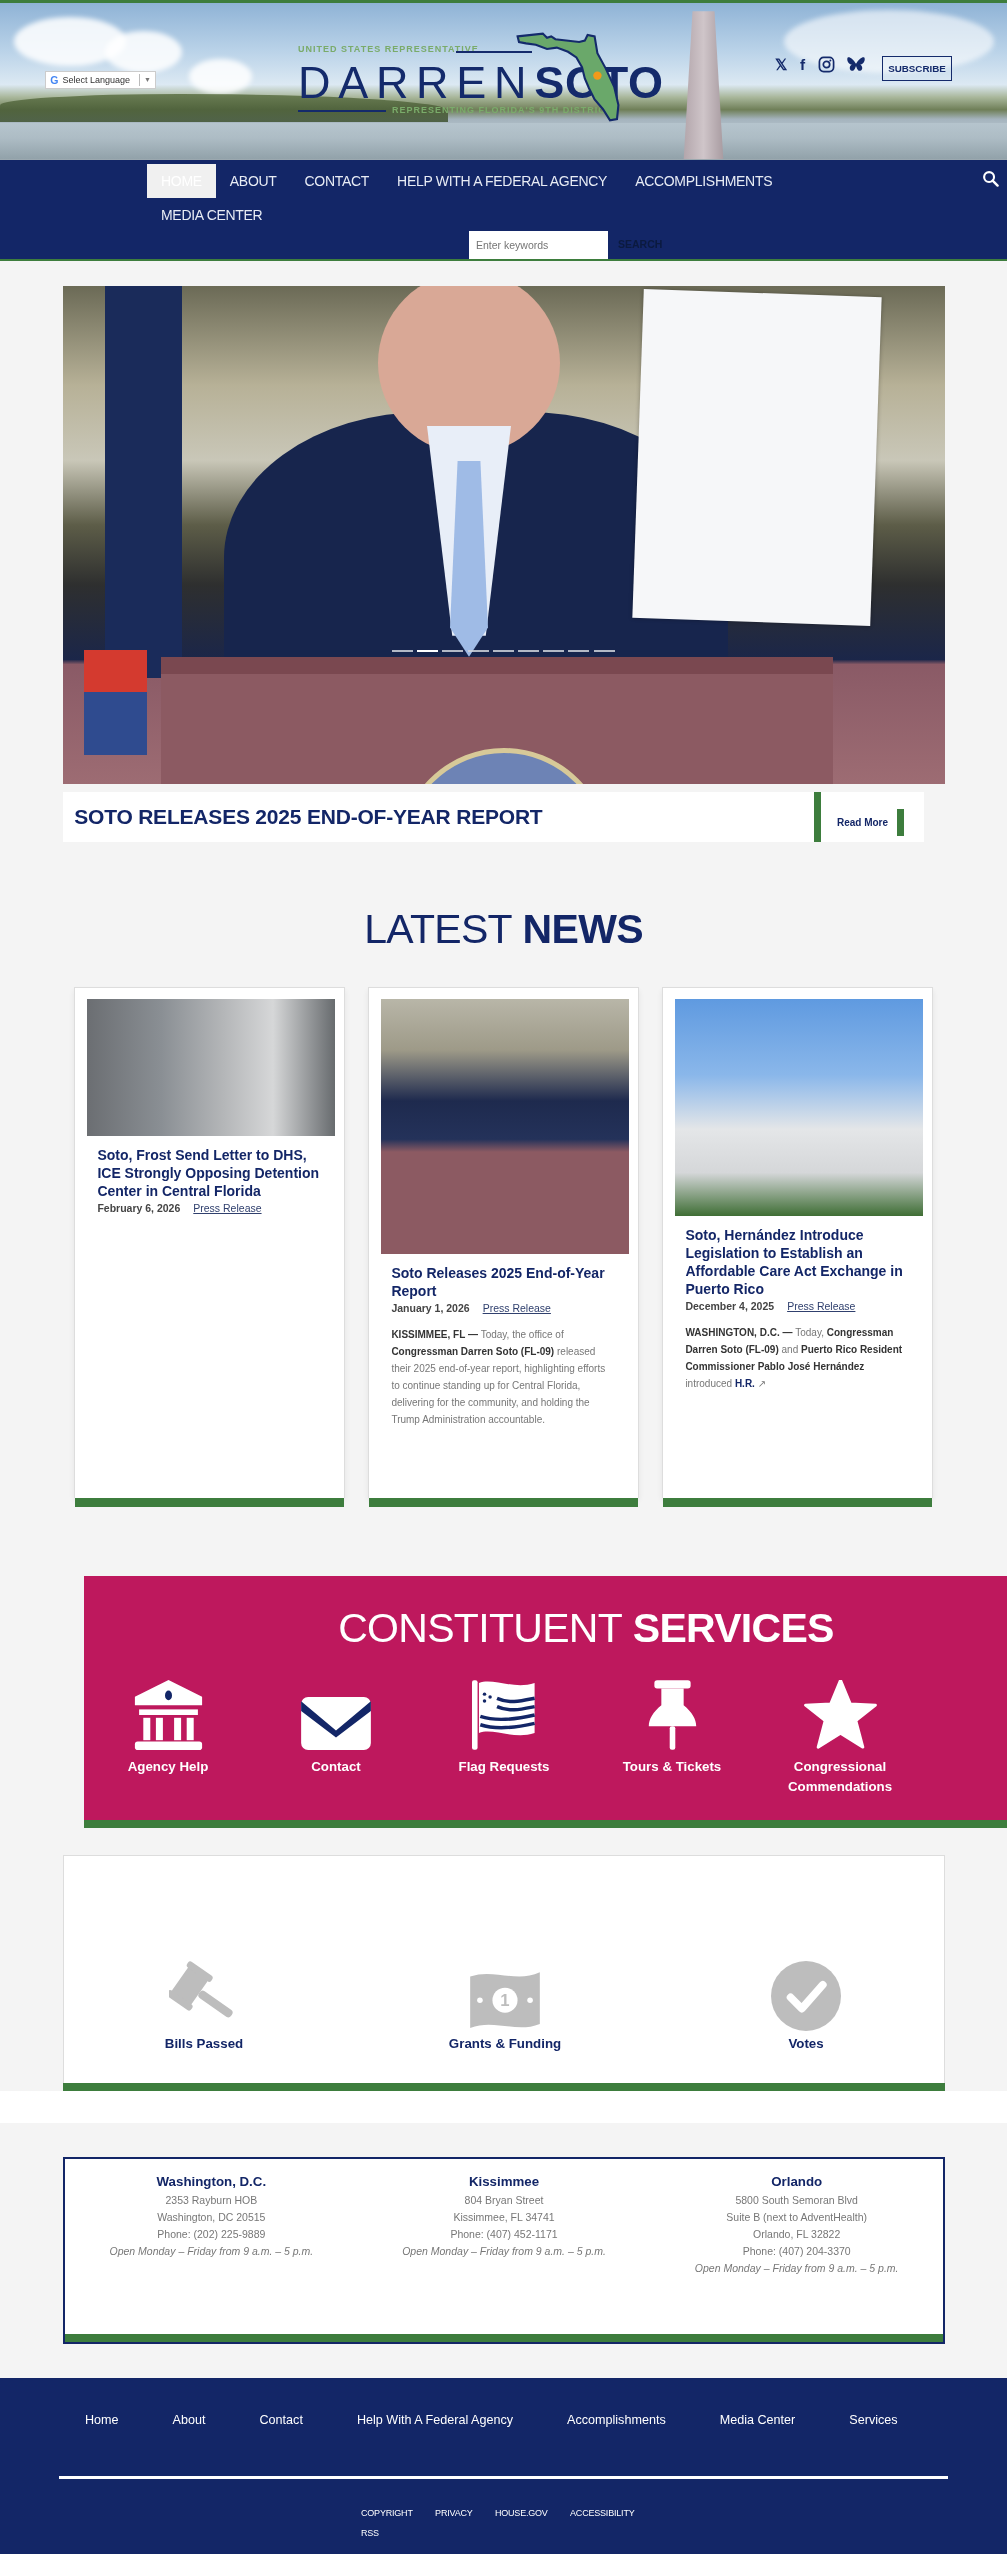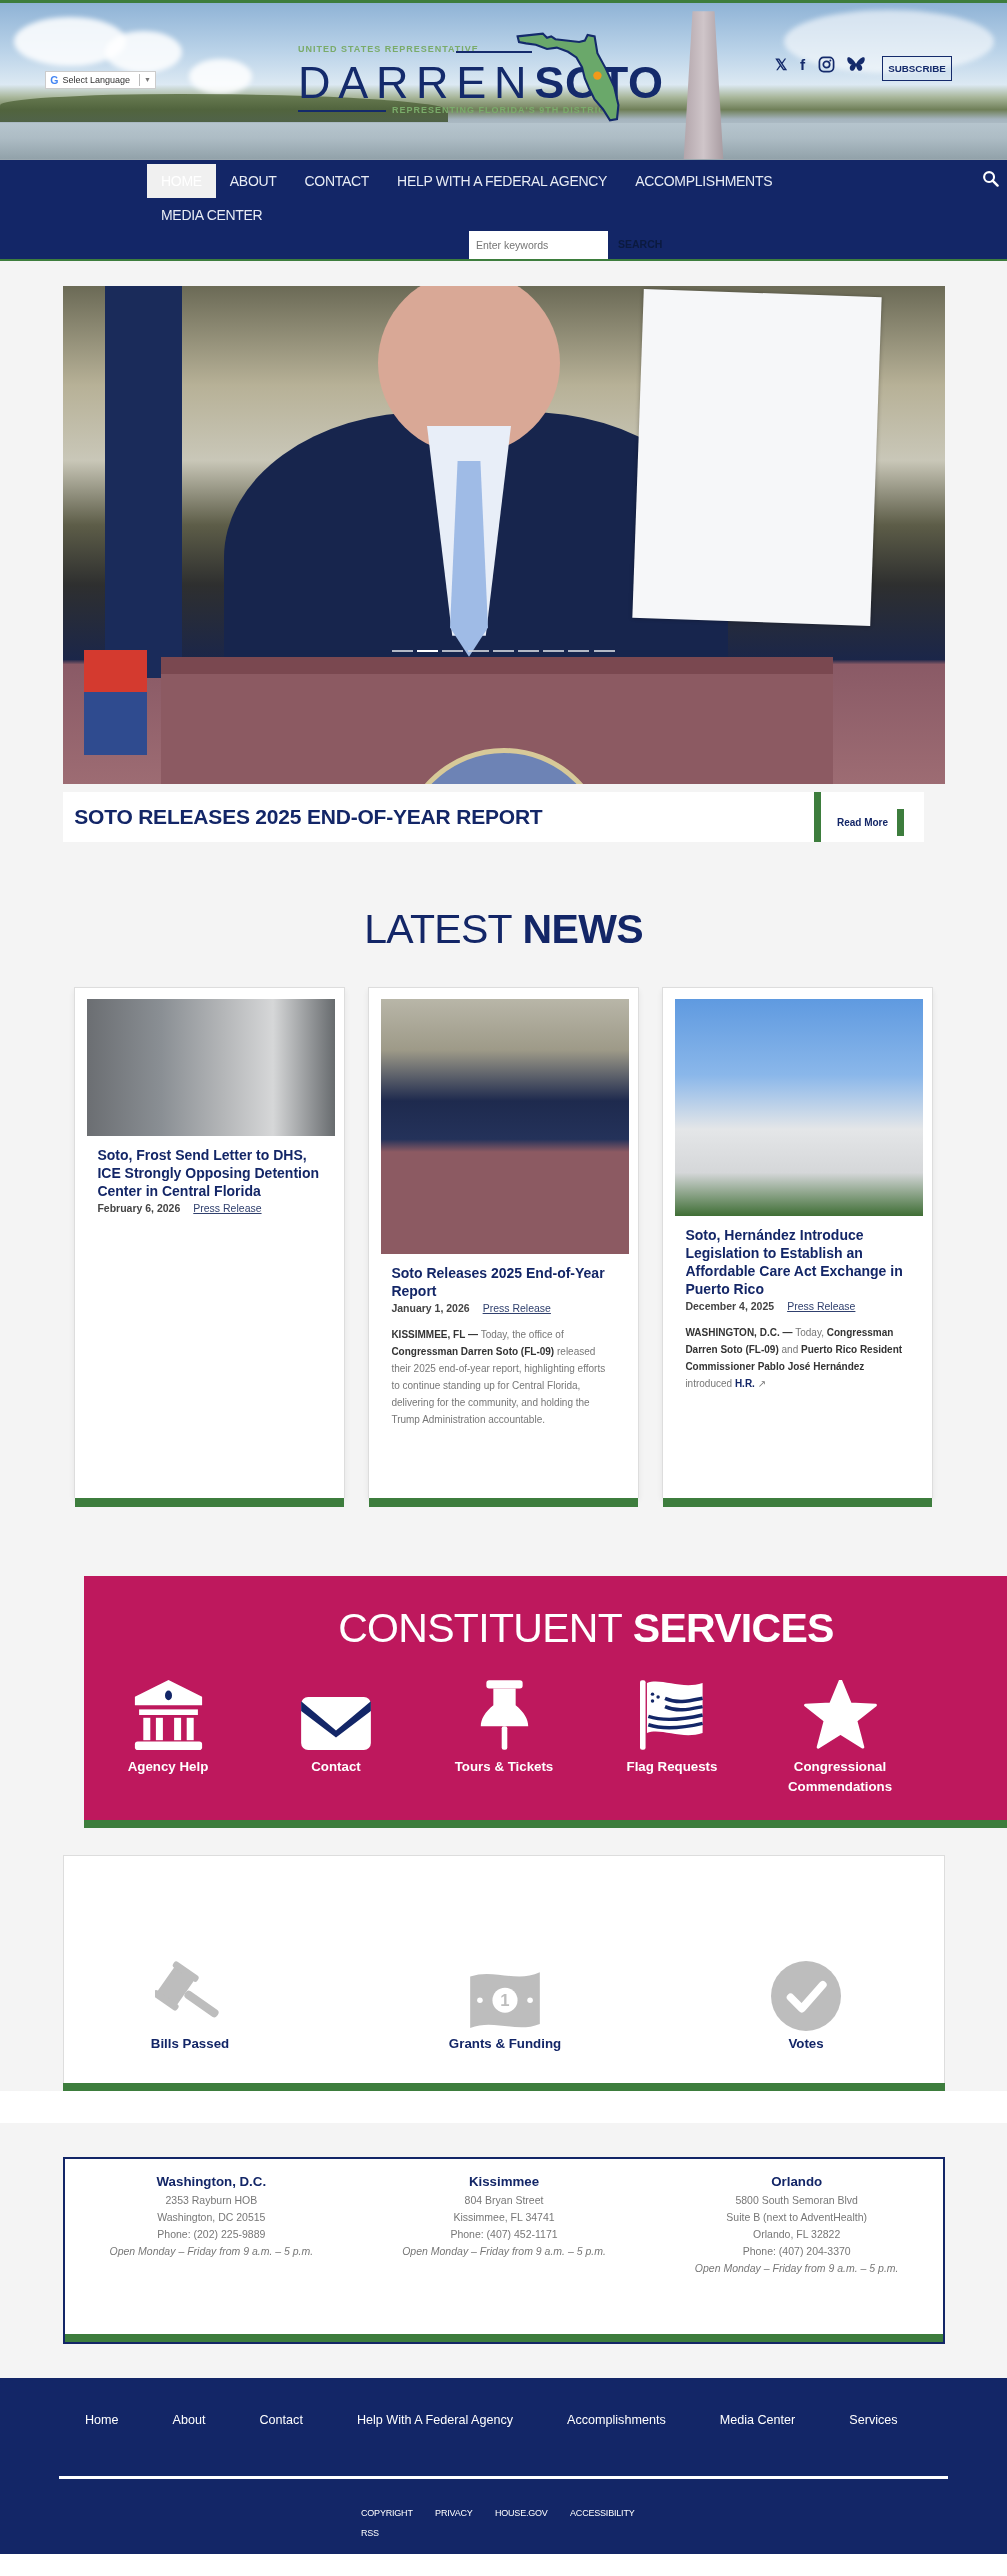--- a/index.html
+++ b/index.html
@@ -251,55 +251,55 @@
           <svg width="70" height="53" viewBox="0 0 100 76">
             <rect x="0" y="0" width="100" height="76" rx="10" fill="#fff"></rect>
             <path d="M0 6 L50 48 L100 6 L100 20 L50 58 L0 20Z" fill="#132667"></path>
             <path d="M4 4 L50 42 L96 4" fill="#fff"></path>
           </svg>
         </div>
       <div class="lbl">Contact</div>
     </div>
     <div class="svc">
       <div class="ic">
-          <svg width="53" height="70" viewBox="0 0 76 100">
-            <rect x="12" y="0" width="52" height="12" rx="4" fill="#fff"></rect>
-            <path d="M22 12 L54 12 L54 36 C66 46 72 56 72 66 L4 66 C4 56 10 46 22 36Z" fill="#fff"></path>
-            <rect x="34" y="66" width="8" height="34" rx="3" fill="#fff"></rect>
-          </svg>
-        </div>
-      <div class="lbl">Tours &amp; Tickets</div>
-    </div>
-    <div class="svc">
-      <div class="ic">
           <svg width="64" height="70" viewBox="0 0 92 100">
             <rect x="0" y="0" width="8" height="100" rx="3" fill="#fff"></rect>
             <path d="M10 4 C30 -4 60 14 90 4 L90 76 C60 86 30 68 10 76Z" fill="#fff"></path>
             <path d="M36 26 C54 34 70 30 90 26 M36 38 C54 46 70 42 90 38 M12 52 C36 60 64 56 90 50 M12 64 C36 72 64 68 90 62" stroke="#132667" stroke-width="5" fill="none"></path>
             <circle cx="18" cy="20" r="2.5" fill="#132667"></circle>
             <circle cx="26" cy="24" r="2.5" fill="#132667"></circle>
             <circle cx="18" cy="30" r="2.5" fill="#132667"></circle>
           </svg>
         </div>
       <div class="lbl">Flag Requests</div>
     </div>
     <div class="svc">
       <div class="ic">
+          <svg width="53" height="70" viewBox="0 0 76 100">
+            <rect x="12" y="0" width="52" height="12" rx="4" fill="#fff"></rect>
+            <path d="M22 12 L54 12 L54 36 C66 46 72 56 72 66 L4 66 C4 56 10 46 22 36Z" fill="#fff"></path>
+            <rect x="34" y="66" width="8" height="34" rx="3" fill="#fff"></rect>
+          </svg>
+        </div>
+      <div class="lbl">Tours &amp; Tickets</div>
+    </div>
+    <div class="svc">
+      <div class="ic">
           <svg width="73" height="70" viewBox="0 0 104 100">
             <path d="M52 0 L66 34 L102 36 L74 58 L84 96 L52 76 L20 96 L30 58 L2 36 L38 34Z" fill="#fff" stroke="#fff" stroke-width="4" stroke-linejoin="round"></path>
           </svg>
         </div>
       <div class="lbl">Congressional Commendations</div>
     </div>
   </div>
 </section>
 
 <section class="accomp">
   <div class="acc-row">
-    <div class="acc" style="left:56px">
+    <div class="acc" style="left:70px">
       <div class="ic">
           <svg width="70" height="70" viewBox="0 0 100 100">
             <g transform="rotate(-55 50 50)" fill="#bdbdbd">
               <rect x="26" y="8" width="48" height="34" rx="5"></rect>
               <rect x="20" y="4" width="10" height="42" rx="4"></rect>
               <rect x="70" y="4" width="10" height="42" rx="4"></rect>
               <rect x="44" y="42" width="12" height="56" rx="5"></rect>
             </g>
           </svg>
         </div>

